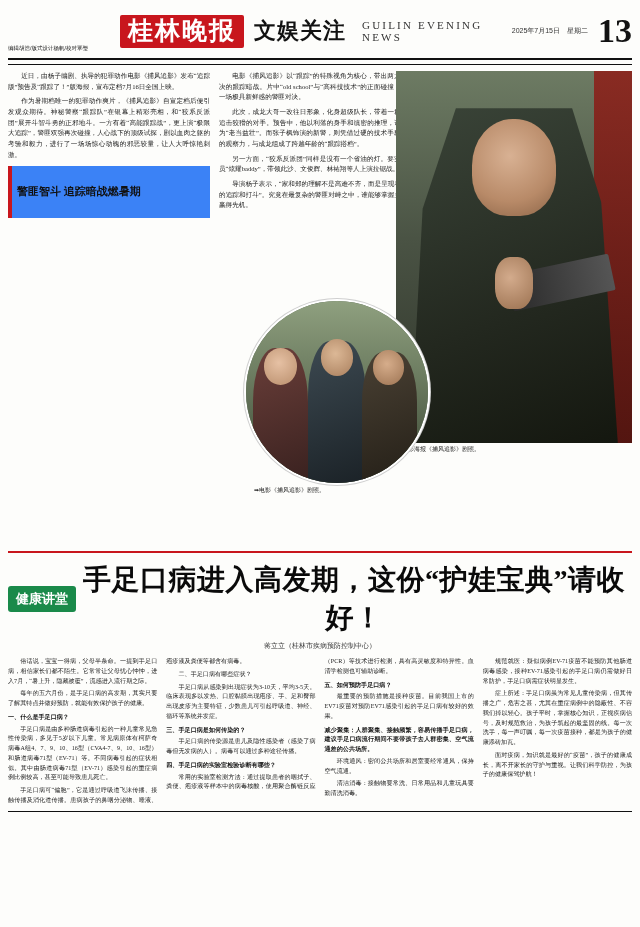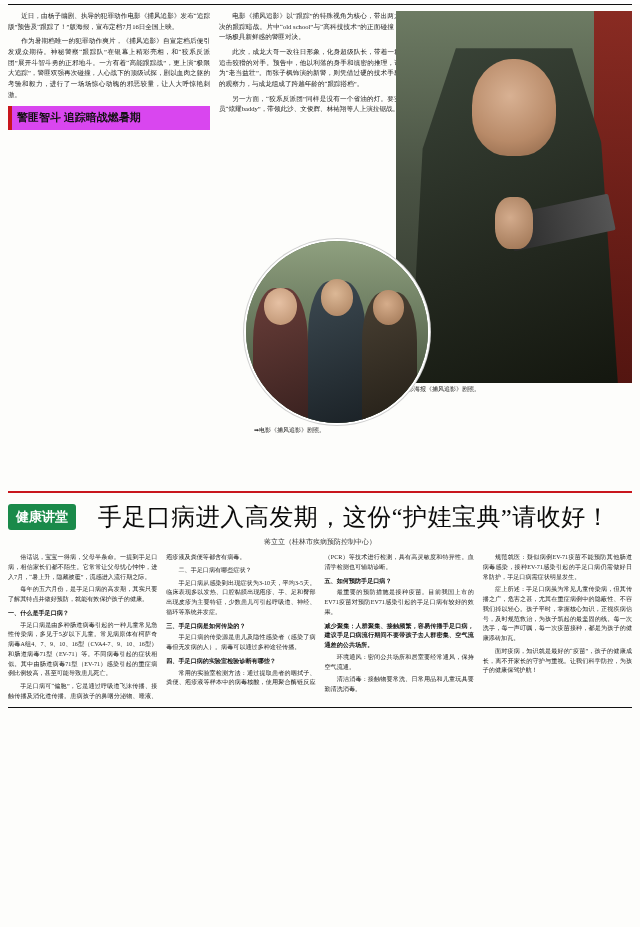--- a/index.html
+++ b/index.html
@@ -114,25 +114,25 @@
     line-height: 1.62;
     text-align: justify;
     color: #1a1a1a;
     height: 100%;
   }
   .cols p {
     margin: 0 0 4px 0;
     text-indent: 2em;
   }
   .subhead {
-    background: #d946ef;
+    background: #3b82f6;
     border-left: 4px solid #c8161d;
     font-size: 11px;
     font-weight: bold;
-    padding: 3px 5px;
+    padding: 17px 5px;
     margin: 6px 0 17px 0;
     color: #111;
     break-inside: avoid;
   }
 
   
   .photo-main {
     position: absolute;
     right: 0;
     top: 0;
@@ -218,22 +218,22 @@
     font-weight: bold;
     padding: 4px 8px;
     border-radius: 3px;
     white-space: nowrap;
     font-family: "Liberation Serif", serif;
     text-align: center;
   }
   .health-title {
     flex: 1;
     text-align: center;
-    font-size: 24px;
-    font-weight: normal;
+    font-size: 28px;
+    font-weight: bold;
     letter-spacing: 0.5px;
     color: #0a0a0a;
   }
   .health-byline {
     text-align: center;
     font-size: 7px;
     color: #333;
     margin: -2px 0 6px 0;
     font-family: "Liberation Sans", sans-serif;
   }
@@ -251,20 +251,28 @@
     font-weight: bold;
     margin: 4px 0 2px 0;
   }
   .bottom-rule { border-top: 1px solid #111; margin-top: 5px; }
 </style>
 </head>
 <body>
 
 <div class="page">
 
+  <div class="masthead">
+    <div class="mh-left">编辑胡浩/版式设计杨帆/校对覃璺</div>
+    <div class="mh-logo">桂林晚报</div>
+    <div class="mh-section">文娱关注</div>
+    <div class="mh-en">GUILIN EVENING NEWS</div>
+    <div class="mh-date">2025年7月15日　星期二</div>
+    <div class="mh-pagenum">13</div>
+  </div>
 
   <div class="rule-thin"></div>
 
   <div class="top-region">
 
     <div class="photo-main">
       <div class="ph-sky"></div>
       <div class="ph-red"></div>
       <div class="ph-figure"></div>
       <div class="ph-face"></div>

